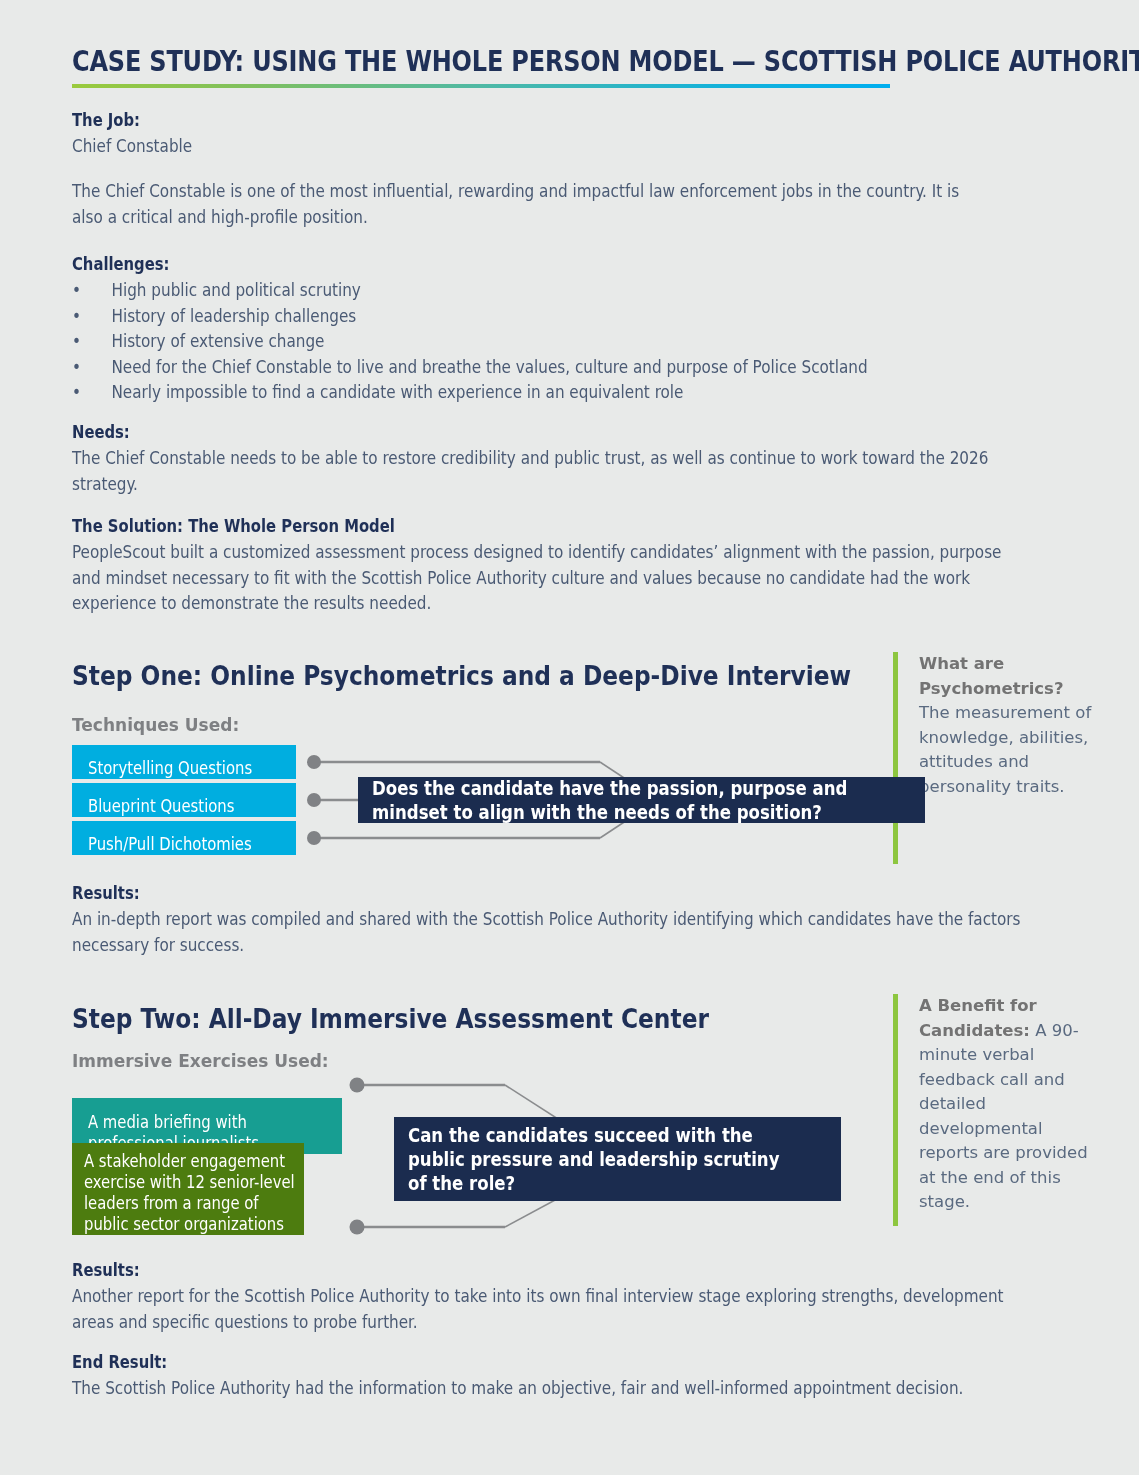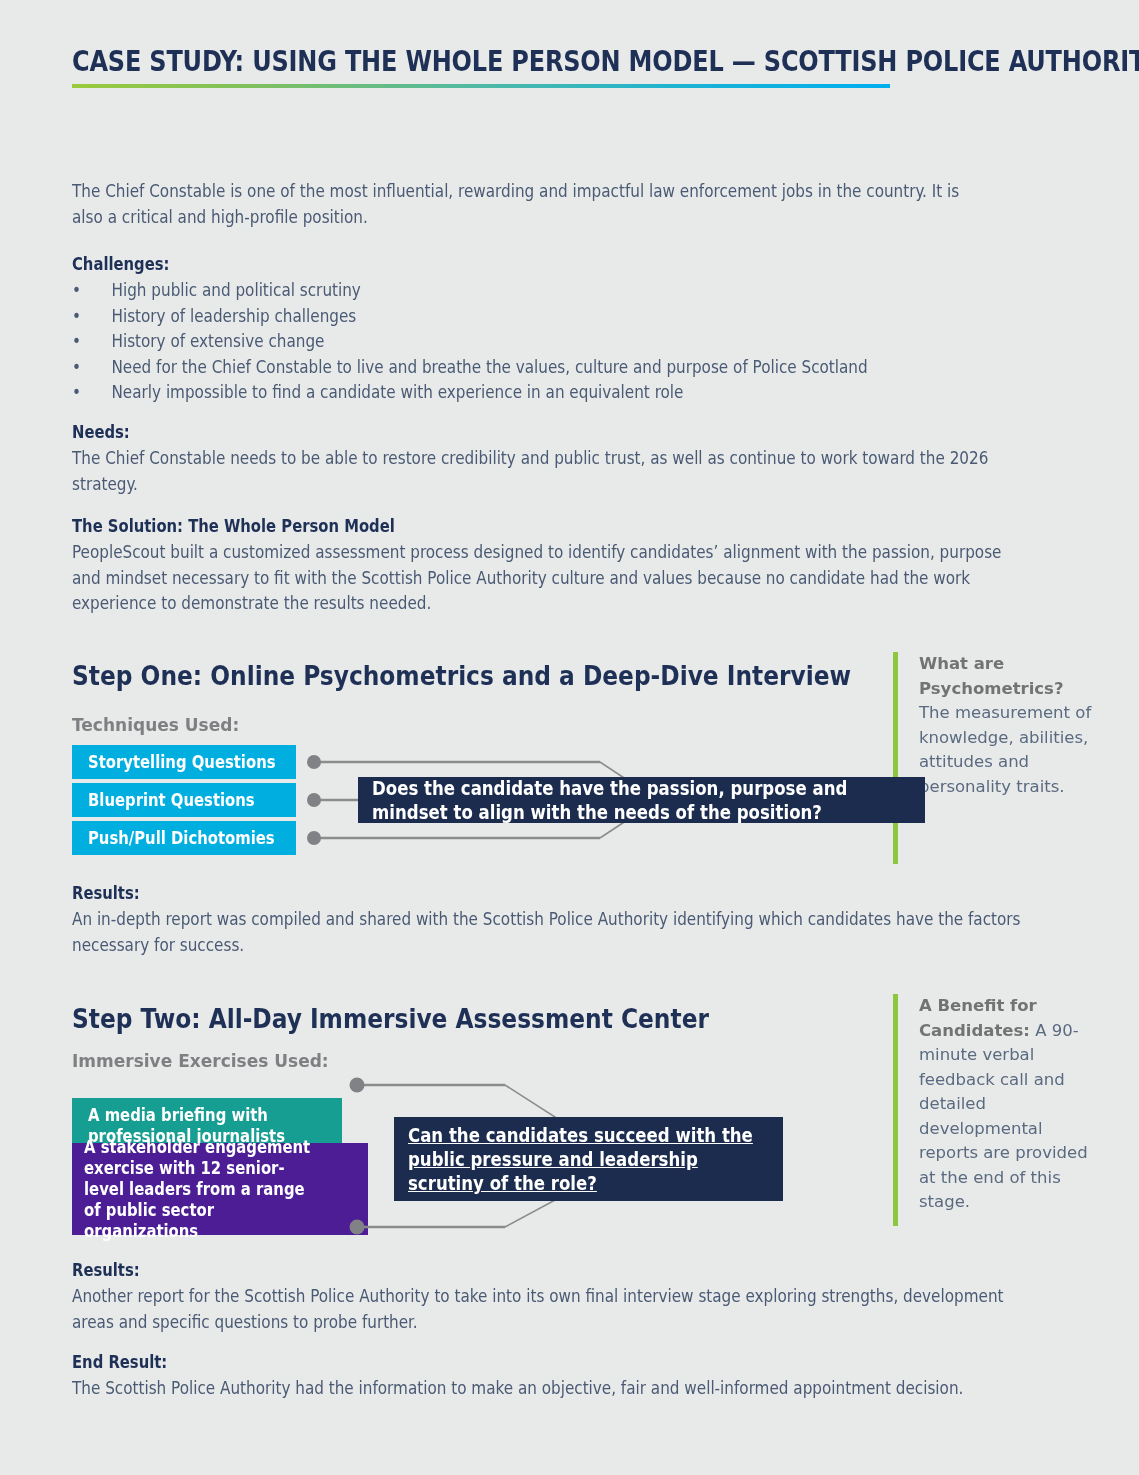--- a/index.html
+++ b/index.html
@@ -62,22 +62,22 @@
     transform:scaleX(0.96);transform-origin:left center;white-space:nowrap;
   }
   .sub-h{
     font-family:"DejaVu Sans","Liberation Sans",sans-serif;
     font-weight:bold;font-size:17px;color:#7E8083;line-height:22px;
   }
 
   
   .chip{
     position:absolute;
-    display:flex;align-items:center;
-    color:#ffffff;font-weight:bold;
+    display:flex;align-items:flex-end;
+    color:#ffffff;font-weight:normal;
     font-family:"DejaVu Sans Condensed","Liberation Sans Narrow","Liberation Sans",sans-serif;
     font-size:17px;line-height:21px;
     padding:0 0 0 16px;
     box-sizing:border-box;
   }
   .chip span{display:block;transform:scaleX(0.97);transform-origin:left center;}
 
   
   .callout{
     position:absolute;
@@ -106,20 +106,24 @@
 </head>
 <body>
 
 <div class="page">
 
   <div class="title-wrap">
     <div class="title">CASE STUDY: USING THE WHOLE PERSON MODEL — SCOTTISH POLICE AUTHORITY</div>
     <div class="title-rule"></div>
   </div>
 
+  <div class="blk" style="left:72px;top:108px;width:980px;">
+    <div class="cond lbl">The Job:</div>
+    <div class="cond body">Chief Constable</div>
+  </div>
 
   <div class="blk cond body" style="left:72px;top:178px;width:960px;">The Chief Constable is one of the most influential, rewarding and impactful law enforcement jobs in the country. It is also a critical and high-profile position.</div>
 
   <div class="blk" style="left:72px;top:252px;width:990px;">
     <div class="cond lbl">Challenges:</div>
     <ul class="bullets cond">
       <li>
         <span class="bul">•</span>
         <span>High public and political scrutiny</span>
       </li>
@@ -194,34 +198,34 @@
     </div>
   </div>
 
   <div class="blk step-h" style="left:72px;top:1003px;">Step Two: All-Day Immersive Assessment Center</div>
 
   <div class="blk sub-h" style="left:72px;top:1050px;">Immersive Exercises Used:</div>
 
   <div class="chip" style="left:72px;top:1082px;width:270px;height:56px;background:#179E92;margin-top:16px;">
     <span style="width:238px;">A media briefing with professional journalists</span>
   </div>
-  <div class="chip" style="left:72px;top:1143px;width:296px;height:92px;background:#4c1d95;padding-left:12px;">
+  <div class="chip" style="left:72px;top:1143px;width:232px;height:92px;background:#4d7c0f;padding-left:12px;">
     <span style="width:246px;">A stakeholder engagement exercise with 12 senior-level leaders from a range of public sector organizations</span>
   </div>
 
   <svg class="conn" style="left:345px;top:1072px;width:520px;height:165px;">
     <line x1="12" y1="13" x2="160" y2="13" stroke="#8A8C8E" stroke-width="2.5"></line>
     <line x1="160" y1="13" x2="238" y2="63" stroke="#8A8C8E" stroke-width="1.6"></line>
     <line x1="12" y1="155" x2="160" y2="155" stroke="#8A8C8E" stroke-width="2.5"></line>
     <line x1="160" y1="155" x2="238" y2="113" stroke="#8A8C8E" stroke-width="1.6"></line>
     <circle cx="12" cy="13" r="7.5" fill="#808285"></circle>
     <circle cx="12" cy="155" r="7.5" fill="#808285"></circle>
   </svg>
 
-  <div class="callout" style="left:394px;top:1117px;width:389px;height:84px;padding:0 14px;text-decoration:underline;">
+  <div class="callout" style="left:394px;top:1117px;width:447px;height:84px;padding:0 14px;">
     <span style="width:404px;">Can the candidates succeed with the public pressure and leadership scrutiny of the role?</span>
   </div>
 
   <div class="blk" style="left:72px;top:1258px;width:1020px;">
     <div class="cond lbl">Results:</div>
     <div class="cond body" style="width:1015px;">Another report for the Scottish Police Authority to take into its own final interview stage exploring strengths, development areas and specific questions to probe further.</div>
   </div>
 
   <div class="note" style="left:893px;top:994px;width:210px;height:232px;">
     <div class="bar" style="height:232px;"></div>

